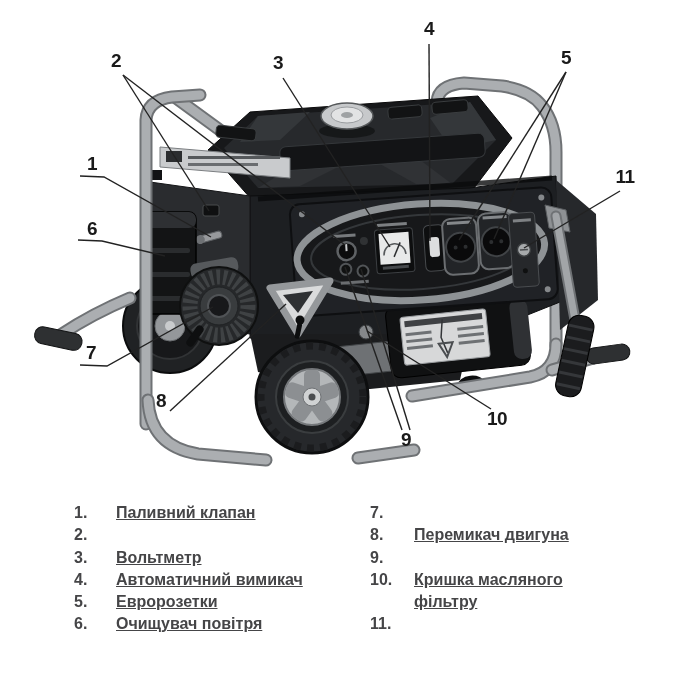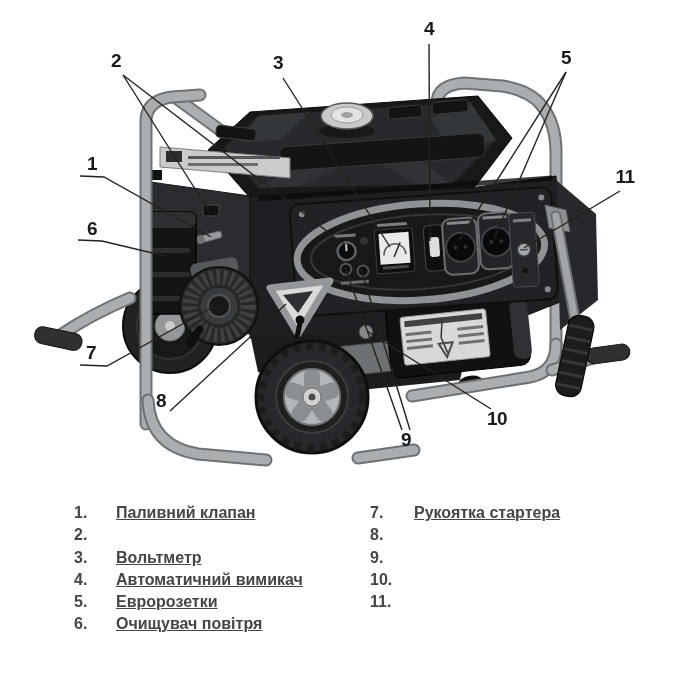--- a/index.html
+++ b/index.html
@@ -297,29 +297,30 @@
         <span class="legend-label">Евророзетки</span>
       </div>
       <div class="legend-item">
         <span class="legend-num">6.</span>
         <span class="legend-label">Очищувач повітря</span>
       </div>
     </div>
     <div class="legend-col right">
       <div class="legend-item">
         <span class="legend-num">7.</span>
-        <span class="legend-label">Рукоятка стартера</span>
       </div>
       <div class="legend-item">
         <span class="legend-num">8.</span>
+        <span class="legend-label">Перемикач двигуна</span>
       </div>
       <div class="legend-item">
         <span class="legend-num">9.</span>
       </div>
       <div class="legend-item">
         <span class="legend-num">10.</span>
+        <span class="legend-label">Кришка масляного фільтру</span>
       </div>
       <div class="legend-item">
         <span class="legend-num">11.</span>
       </div>
     </div>
   </div>
 </div>
 
 </body></html>

